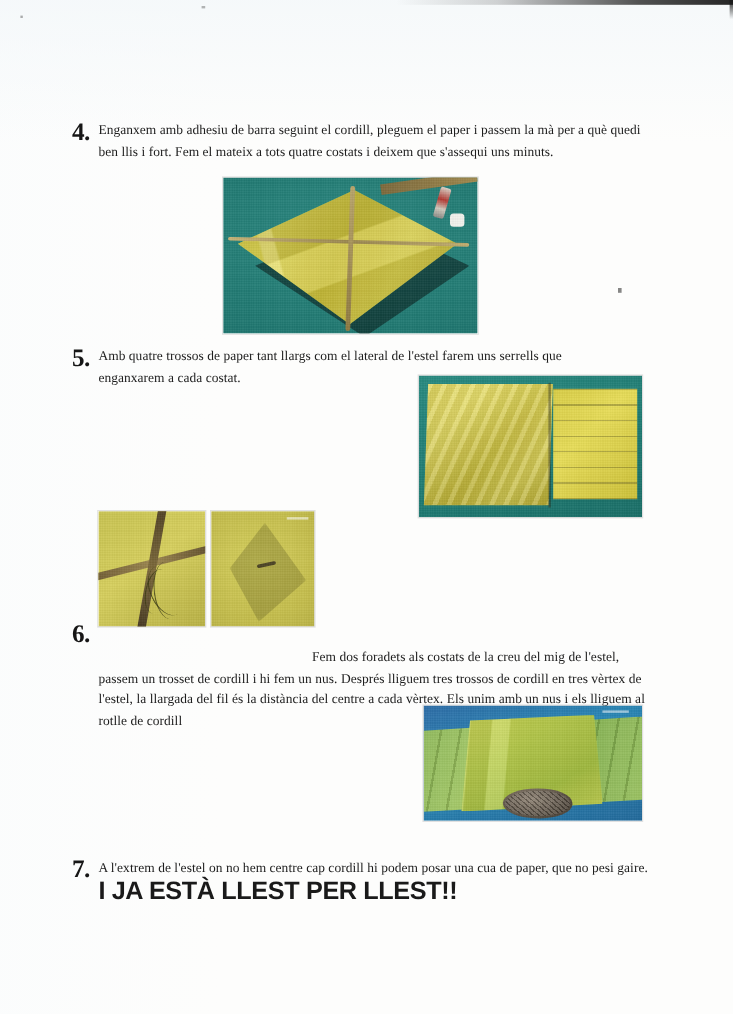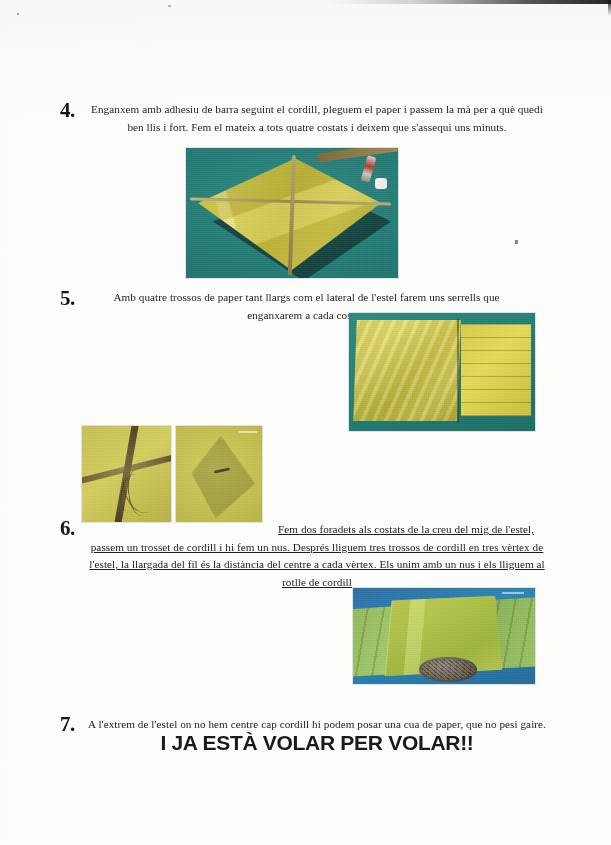--- a/index.html
+++ b/index.html
@@ -59,21 +59,21 @@
     font-size: 21px;
     line-height: 1;
     color: #161616;
     letter-spacing: -0.5px;
   }
   .step-body {
     position: absolute;
     font-size: 11.2px;
     line-height: 17.5px;
     color: #1d1d1d;
-    text-align: center;
+    text-align: left;
     letter-spacing: .05px;
   }
   .headline {
     font-family: "Liberation Sans", "DejaVu Sans", sans-serif;
     font-weight: bold;
     font-size: 21px;
     letter-spacing: -0.3px;
     color: #1a1a1a;
     white-space: nowrap;
   }
@@ -266,21 +266,21 @@
       <div class="p1-cross"></div>
       <div class="p1-spine"></div>
       <div class="p1-glue"></div>
       <div class="p1-cap"></div>
       <div class="grain"></div>
     </div>
   </div>
 
   <div class="step">
     <div class="step-num" style="left:60px; top:288px;">5.</div>
-    <div class="step-body" style="left:82px; top:289px; width:425px;margin-left:12px;">Amb quatre trossos de paper tant llargs com el lateral de l'estel farem uns serrells que enganxarem a cada costat.</div>
+    <div class="step-body" style="left:82px; top:289px; width:425px;">Amb quatre trossos de paper tant llargs com el lateral de l'estel farem uns serrells que enganxarem a cada costat.</div>
   </div>
 
   <div class="photo p2" style="left:349px; top:313px; width:186px; height:118px;">
     <div class="inner p2-bg">
       <div class="p2-main"></div>
       <div class="p2-fold"></div>
       <div class="p2-strips"></div>
       <div class="grain"></div>
     </div>
   </div>
@@ -300,34 +300,34 @@
     <div class="inner p4-bg">
       <div class="p4-shade"></div>
       <div class="p4-hole"></div>
       <div class="p4-spark"></div>
       <div class="grain"></div>
     </div>
   </div>
 
   <div class="step">
     <div class="step-num" style="left:60px; top:518px; z-index:3;">6.</div>
-    <div class="step-body" style="left:82px; top:521px; width:470px; text-indent:178px;text-decoration:underline;">Fem dos foradets als costats de la creu del mig de l'estel, passem un trosset de cordill i hi fem un nus. Després lliguem tres trossos de cordill en tres vèrtex de l'estel, la llargada del fil és la distància del centre a cada vèrtex. Els unim amb un nus i els lliguem al rotlle de cordill</div>
+    <div class="step-body" style="left:82px; top:540px; width:470px; text-indent:178px;">Fem dos foradets als costats de la creu del mig de l'estel, passem un trosset de cordill i hi fem un nus. Després lliguem tres trossos de cordill en tres vèrtex de l'estel, la llargada del fil és la distància del centre a cada vèrtex. Els unim amb un nus i els lliguem al rotlle de cordill</div>
   </div>
 
   <div class="photo p5" style="left:353px; top:588px; width:182px; height:96px;">
     <div class="inner p5-bg">
       <div class="p5-under"></div>
       <div class="p5-kite"></div>
       <div class="p5-ball"></div>
       <div class="p5-spark"></div>
       <div class="grain"></div>
     </div>
   </div>
 
   <div class="step">
     <div class="step-num" style="left:60px; top:714px;">7.</div>
     <div class="step-body" style="left:82px; top:716px; width:470px;">
       <span>A l'extrem de l'estel on no hem centre cap cordill hi podem posar una cua de paper, que no pesi gaire.</span>
-      <span class="headline">I JA ESTÀ VOLAR PER VOLAR!!</span>
+      <span class="headline">I JA ESTÀ LLEST PER LLEST!!</span>
     </div>
   </div>
 
 </div>
 
 </body></html>

